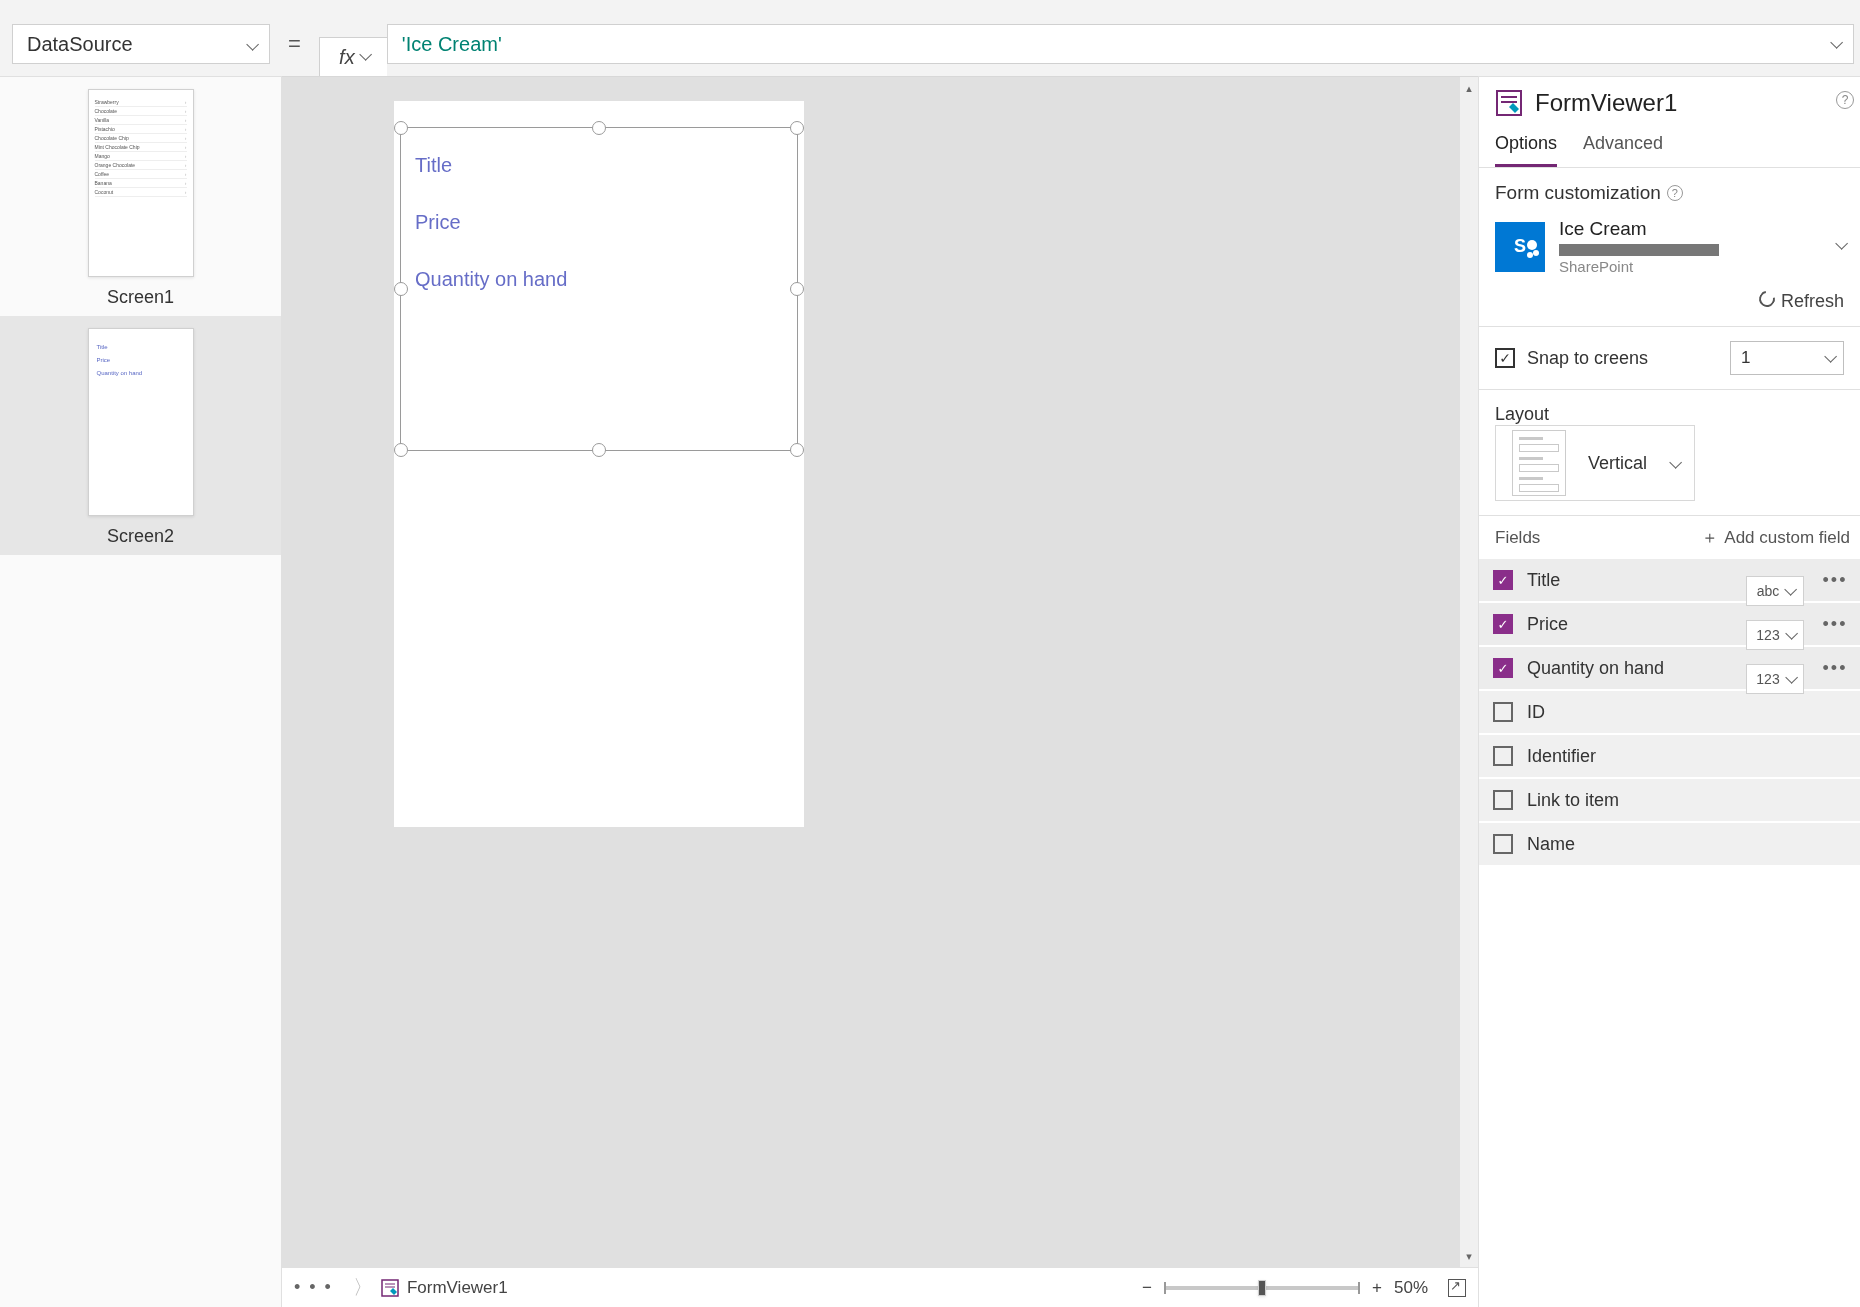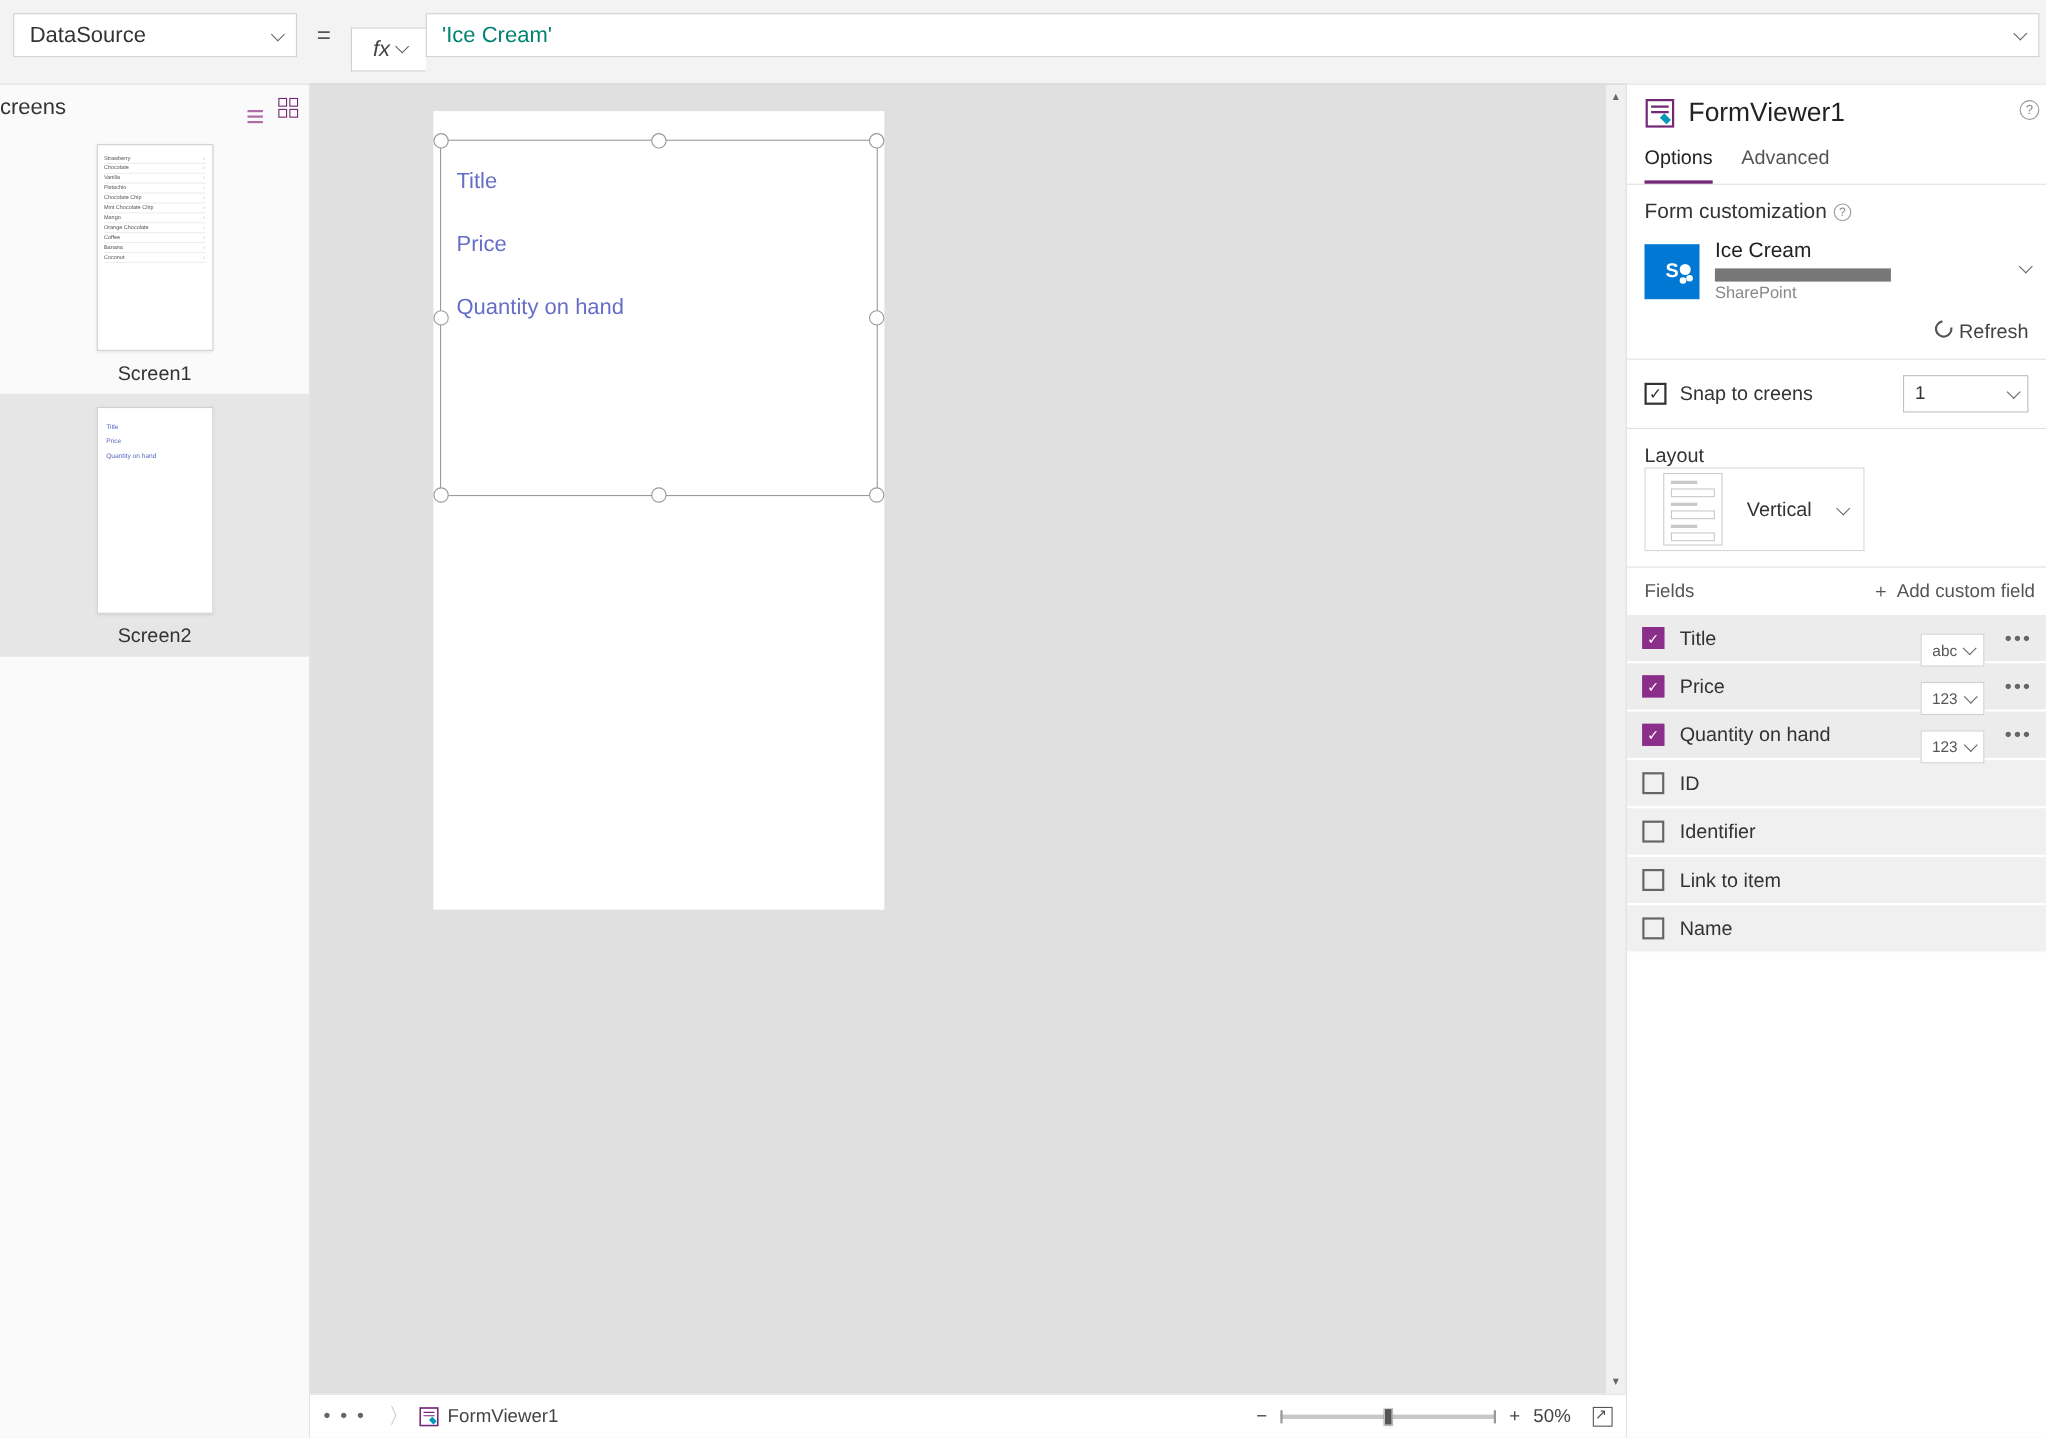--- a/index.html
+++ b/index.html
@@ -1,19 +1,19 @@
 <!DOCTYPE html>
 <html><head>
 <meta charset="utf-8">
 <style>
   * { box-sizing: border-box; margin: 0; padding: 0; font-family: "Segoe UI", Arial, sans-serif; }
   html, body { width: 100%; height: 100%; background: #f3f3f3; overflow: hidden; color: #333; }
 
   
-  .topbar { position: absolute; top: 4px; left: 0; right: 0; height: 56px; background: #f3f3f3; display: flex; align-items: flex-start; padding: 8px 0 0 0; }
+  .topbar { position: absolute; top: 16px; left: 0; right: 0; height: 56px; background: #f3f3f3; display: flex; align-items: flex-start; padding: 8px 0 0 0; }
   .prop-select { margin-left: 12px; width: 258px; height: 40px; background: #fff; border: 1px solid #d0d0d0; display: flex; align-items: center; justify-content: space-between; padding: 0 14px; font-size: 20px; }
   .equals { margin: 0 18px; font-size: 22px; color: #555; line-height: 40px; }
   .fx-box { width: 68px; height: 40px; background: #fff; border: 1px solid #d0d0d0; border-right: none; display: flex; align-items: center; justify-content: center; font-size: 20px; font-style: italic; color: #444; margin-top: 13px; }
   .fx-box .chev { font-style: normal; font-size: 12px; margin-left: 4px; color: #666; }
   .formula-input { flex: 1; height: 40px; background: #fff; border: 1px solid #d0d0d0; display: flex; align-items: center; justify-content: space-between; padding: 0 14px; font-family: ui-monospace, Consolas, monospace; font-size: 20px; color: #008272; margin-right: 6px; }
   .formula-input .chev { font-family: "Segoe UI", sans-serif; color: #666; font-size: 14px; }
 
   
   .left-panel { position: absolute; top: 76px; left: 0; width: 282px; bottom: 0; background: #fafafa; border-top: 1px solid #e0e0e0; border-right: 1px solid #e0e0e0; overflow: hidden; }
   .left-header { height: 42px; display: flex; align-items: center; justify-content: space-between; padding: 0 10px 0 0; font-size: 20px; color: #333; }
@@ -116,32 +116,20 @@
     <span>fx</span>
     <span class="chev chevd"></span>
   </div>
   <div class="formula-input">
     <span>'Ice Cream'</span>
     <span class="chev chevd"></span>
   </div>
 </div>
 
 <div class="left-panel">
-  <div class="left-header">
-    <span>creens</span>
-    <div class="icons">
-      <span class="tree-icon"></span>
-      <span class="grid-icon">
-          <span></span>
-          <span></span>
-          <span></span>
-          <span></span>
-        </span>
-    </div>
-  </div>
 
   <div class="screen-item">
     <div class="thumb thumb1">
       <div class="row">
           <span>Strawberry</span>
           <span class="arr">›</span>
         </div>
       <div class="row">
           <span>Chocolate</span>
           <span class="arr">›</span>

